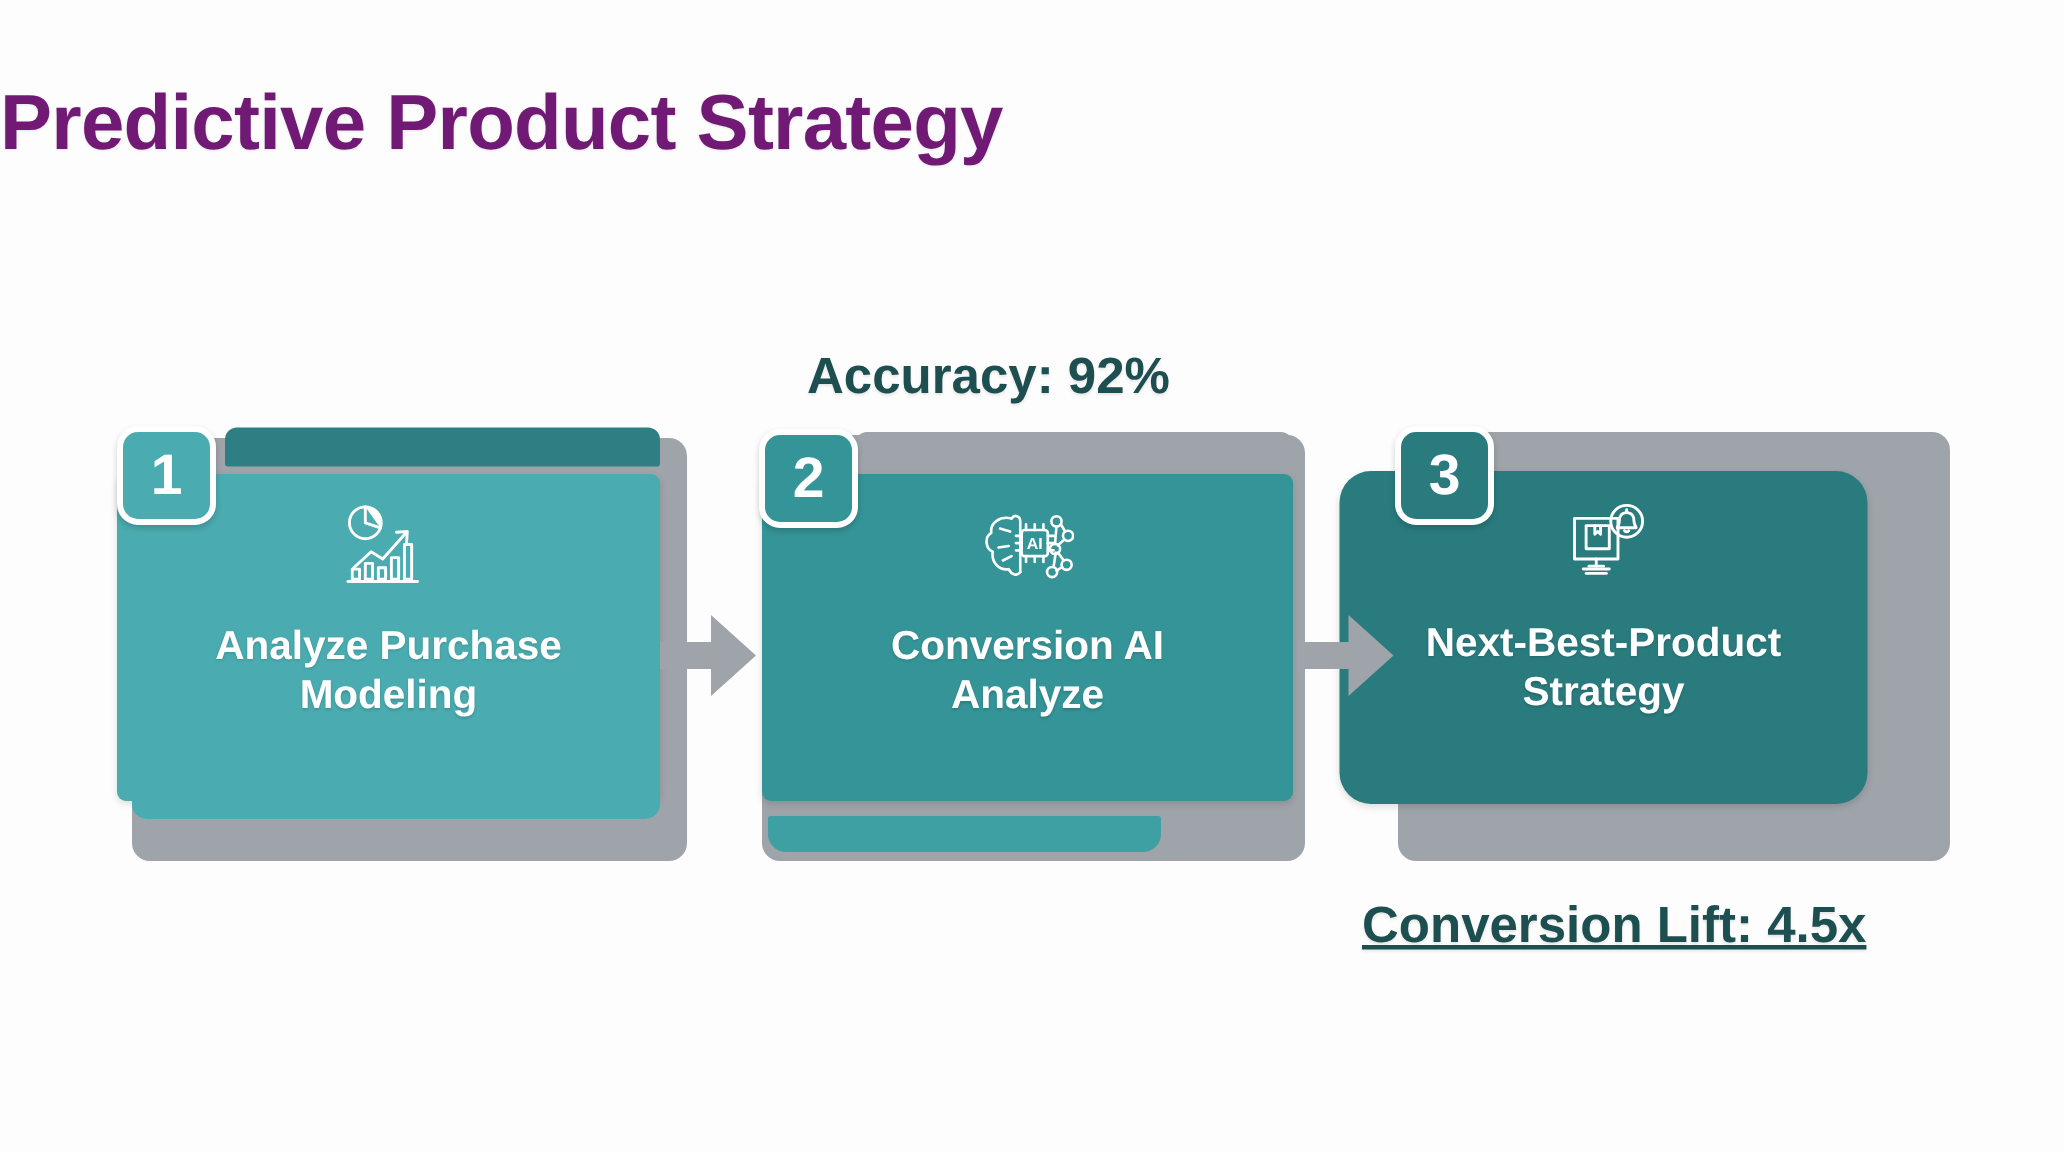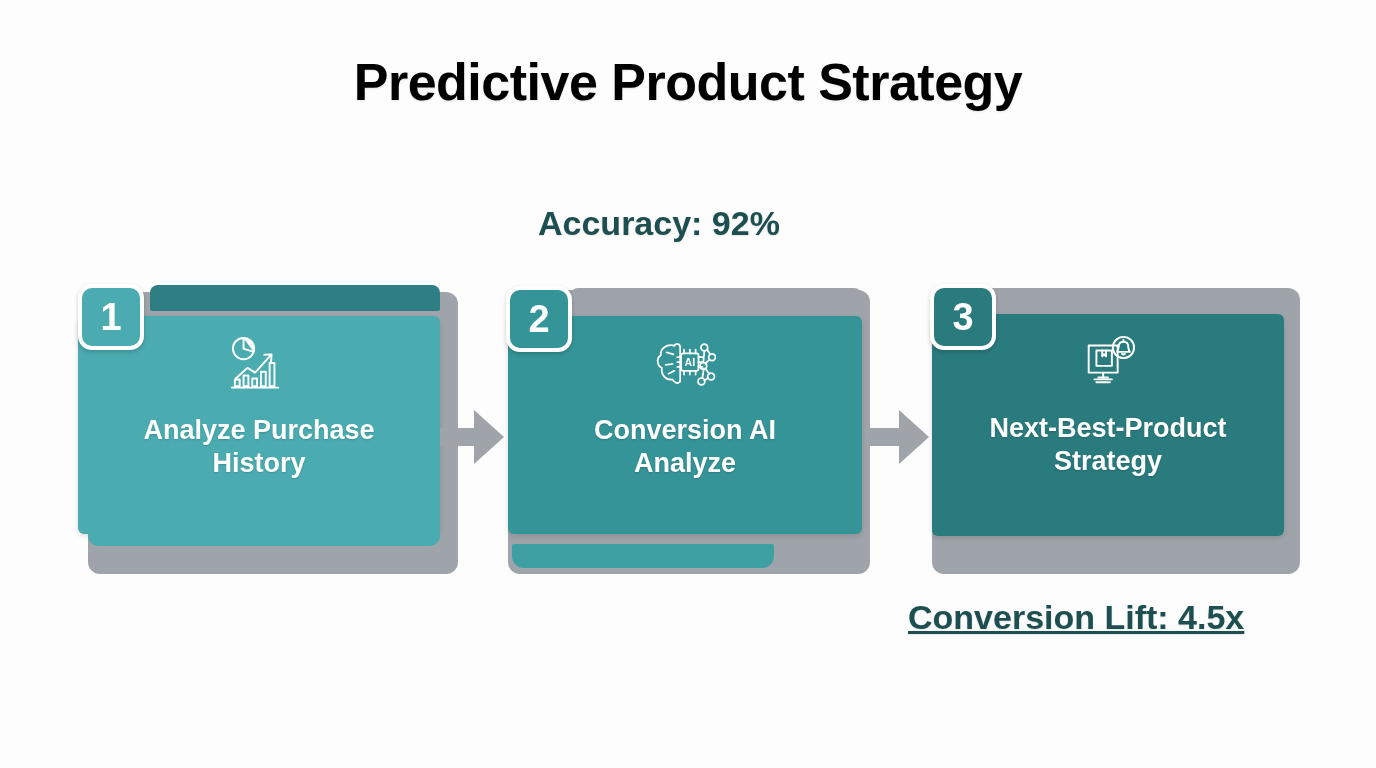--- a/index.html
+++ b/index.html
@@ -14,38 +14,38 @@
     overflow: hidden;
     position: relative;
   }
 
   
   .page-title {
     position: absolute;
     top: 52px;
     left: 0;
     width: 1376px;
-    text-align: center;
+    text-align: left;
     font-size: 52px;
     font-weight: bold;
-    color: #000000;
+    color: #701a75;
     letter-spacing: -0.5px;
     text-shadow: 0 1px 2px rgba(0,0,0,0.10);
   }
 
   
   .annotation {
     position: absolute;
     font-size: 34px;
     font-weight: bold;
     color: #1d4f51;
     white-space: nowrap;
     text-shadow: 0 1px 2px rgba(0,0,0,0.10);
   }
-  #accuracy-label { top: 204px; left: 538px; }
+  #accuracy-label { top: 232px; left: 538px; }
   #lift-label     { top: 598px; left: 908px; text-decoration: underline; }
 
   
   .flow {
     position: absolute;
     top: 0; left: 0;
     width: 1376px;
     height: 768px;
   }
 
@@ -150,21 +150,21 @@
           <rect x="7" y="45" width="5" height="7"></rect>
           <rect x="16" y="41" width="5" height="11"></rect>
           <rect x="25" y="44" width="5" height="8"></rect>
           <rect x="34" y="37" width="5" height="15"></rect>
           <rect x="43" y="28" width="5" height="24"></rect>
           <path d="M4 53.5 L52 53.5"></path>
         </svg>
       </div>
       <div class="card-label">
         <span>Analyze Purchase</span><br>
-        <span>History</span>
+        <span>Modeling</span>
       </div>
     </div>
   </div>
 
   <div class="card-bottom-strip" style="left:88px; top:528px; width:352px; height:18px; background:#4aacb0;"></div>
 
   <div class="badge" style="left:78px; top:284px; background:#4aacb0;">
     <span>1</span>
   </div>
 
@@ -222,21 +222,21 @@
   <div class="connector" style="left:865px; top:398px;">
     <svg viewBox="0 0 66 78" preserveAspectRatio="none">
       <path d="M0 30 L34 30 L34 12 L64 39 L34 66 L34 48 L0 48 Z" fill="#9ea4a9"></path>
     </svg>
   </div>
 
   <div class="shadow-card" style="left:932px; top:288px; width:368px; height:286px;"></div>
 
   <div class="card-top-strip" style="left:994px; top:288px; width:290px; height:22px; background:#9ea4a9;"></div>
 
-  <div class="card" style="left:932px; top:314px; width:352px; height:222px; background:#2a7b7e;">
+  <div class="card" style="left:893px; top:314px; width:352px; height:222px; background:#2a7b7e;border-radius:21px;">
     <div class="card-inner" style="top:20px;">
       <div class="card-icon">
         <svg viewBox="0 0 64 58" fill="none" stroke="#ffffff" stroke-width="2" stroke-linecap="round" stroke-linejoin="round">
           <path d="M12 12 L42 12 L42 40 L12 40 Z"></path>
           <path d="M20 17 L36 17 L36 33 L20 33 Z"></path>
           <path d="M26 17 L26 23 L28 21 L30 23 L30 17"></path>
           <path d="M27 40 L27 45"></path>
           <path d="M18 47 L36 47"></path>
           <path d="M20 50 L34 50"></path>
           <path d="M22 45 L32 45"></path>

